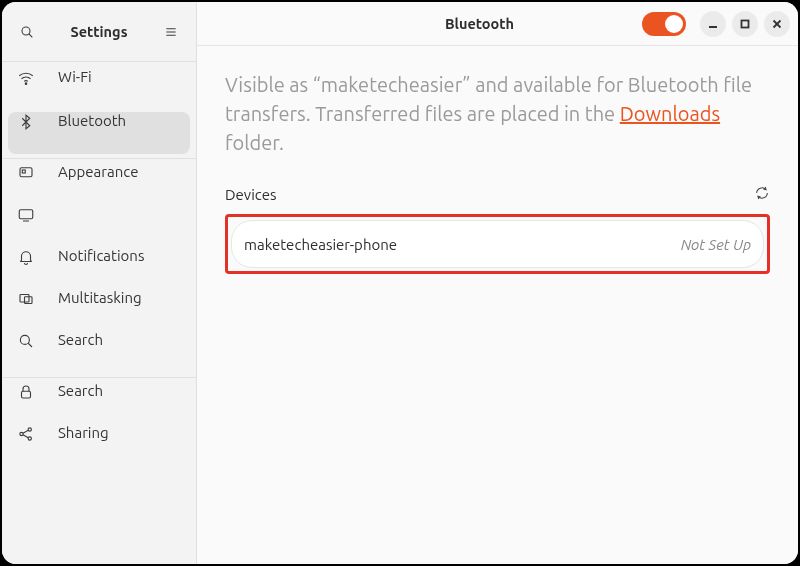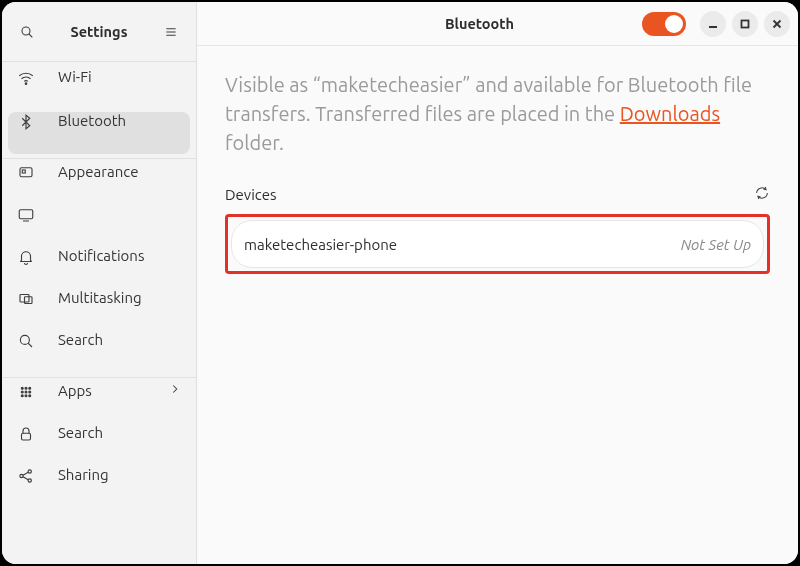--- a/index.html
+++ b/index.html
@@ -172,39 +172,20 @@
               <circle cx="10.5" cy="10.5" r="6"></circle>
               <line x1="20" y1="20" x2="15" y2="15"></line>
             </svg>
           </span>
         <span>Search</span>
       </div>
       <div class="sb-group-sep"></div>
       <div class="sb-item">
         <span class="ico">
             <svg viewBox="0 0 24 24">
-              <circle cx="7" cy="7" r="1.3" fill="#3d3d3d"></circle>
-              <circle cx="12" cy="7" r="1.3" fill="#3d3d3d"></circle>
-              <circle cx="17" cy="7" r="1.3" fill="#3d3d3d"></circle>
-              <circle cx="7" cy="12" r="1.3" fill="#3d3d3d"></circle>
-              <circle cx="12" cy="12" r="1.3" fill="#3d3d3d"></circle>
-              <circle cx="17" cy="12" r="1.3" fill="#3d3d3d"></circle>
-              <circle cx="7" cy="17" r="1.3" fill="#3d3d3d"></circle>
-              <circle cx="12" cy="17" r="1.3" fill="#3d3d3d"></circle>
-              <circle cx="17" cy="17" r="1.3" fill="#3d3d3d"></circle>
-            </svg>
-          </span>
-        <span>Apps</span>
-        <span class="chev"><svg viewBox="0 0 24 24" width="14" height="14">
-              <path d="M9 6l6 6-6 6" stroke="#3d3d3d" fill="none" stroke-width="1.8"></path>
-            </svg></span>
-      </div>
-      <div class="sb-item">
-        <span class="ico">
-            <svg viewBox="0 0 24 24">
               <rect x="6" y="11" width="12" height="9" rx="2"></rect>
               <path d="M8 11V8a4 4 0 0 1 8 0v3"></path>
             </svg>
           </span>
         <span>Search</span>
       </div>
       <div class="sb-item">
         <span class="ico">
             <svg viewBox="0 0 24 24">
               <circle cx="6" cy="12" r="2.2"></circle>

